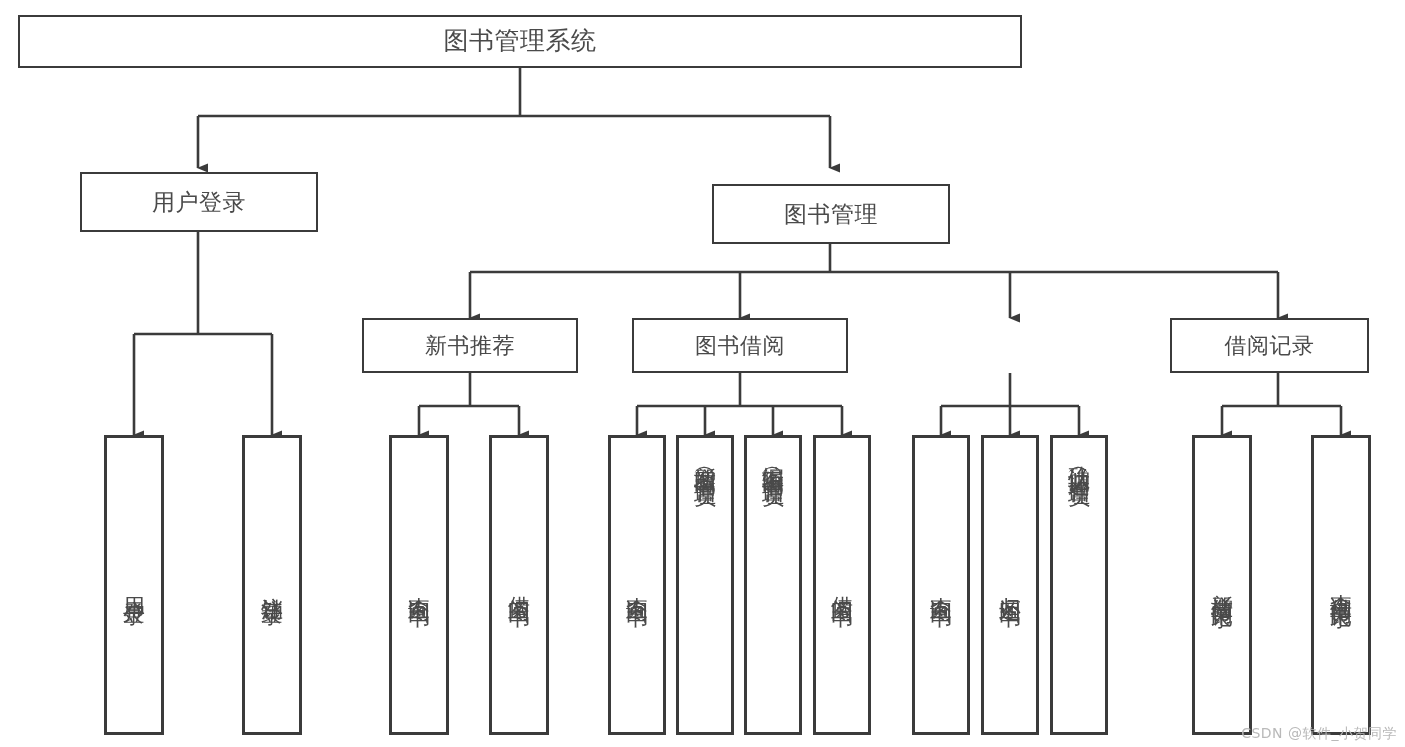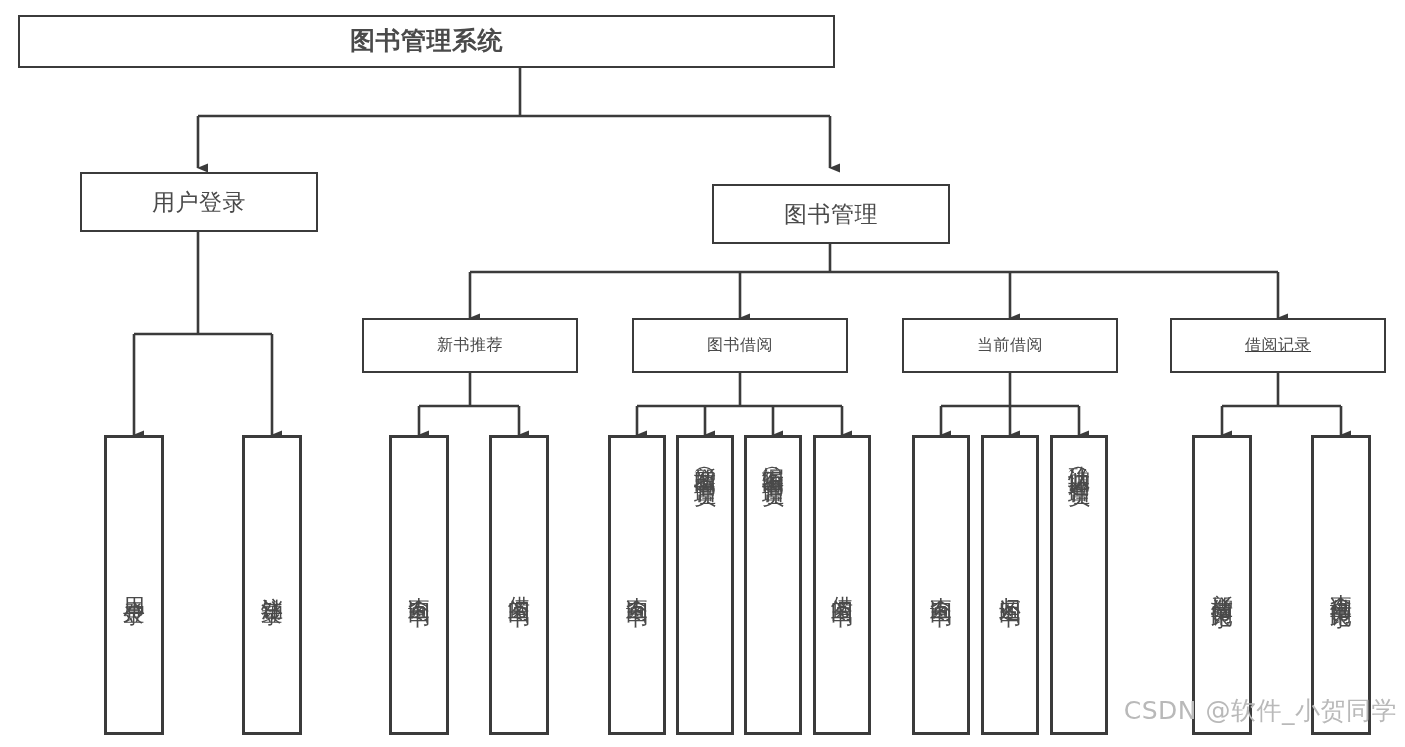--- a/index.html
+++ b/index.html
@@ -38,43 +38,43 @@
     z-index: 2;
   }
   .node .lbl {
     color: #4a4a4a;
     letter-spacing: 0.5px;
     white-space: nowrap;
     line-height: 1.05;
   }
   .node-root .lbl { font-size: 25px; }
   .node-l2 .lbl   { font-size: 23px; }
-  .node-l3 .lbl   { font-size: 16px; }
+  .node-l3 .lbl   { font-size: 22px; }
   .node-leaf {
     border-width: 3px;
   }
   .node-leaf .lbl {
     font-size: 22px;
     writing-mode: vertical-rl;
     text-orientation: upright;
     letter-spacing: 3px;
     line-height: 1;
     display: block;
   }
   .node-leaf {
     align-items: flex-start;
     justify-content: center;
     padding-top: 10px;
   }
   .leaf-mid { align-items: center; padding-top: 0; }
   .watermark {
     position: absolute;
     right: 8px;
-    bottom: 20px;
-    font-size: 25px;
+    bottom: 4px;
+    font-size: 14px;
     color: #b9b9b9;
     letter-spacing: 0.5px;
     white-space: nowrap;
     z-index: 3;
   }
 </style>
 </head>
 <body>
 
 <div id="canvas">
@@ -122,45 +122,42 @@
       <path d="M1010,406 L1010,435" marker-end="url(#arw)"></path>
       <path d="M1079,406 L1079,435" marker-end="url(#arw)"></path>
 
       <path d="M1278,373 L1278,406"></path>
       <path d="M1222,406 L1341,406"></path>
       <path d="M1222,406 L1222,435" marker-end="url(#arw)"></path>
       <path d="M1341,406 L1341,435" marker-end="url(#arw)"></path>
     </g>
   </svg>
 
-  <div class="node node-root" style="left:18px; top:15px; width:817px; height:53px;font-weight:bold;">
+  <div class="node node-root" style="left:18px; top:15px; width:1004px; height:53px;">
     <span class="lbl">图书管理系统</span>
   </div>
 
   <div class="node node-l2" style="left:80px; top:172px; width:238px; height:60px;">
     <span class="lbl">用户登录</span>
   </div>
 
   <div class="node node-l2" style="left:712px; top:184px; width:238px; height:60px;">
     <span class="lbl">图书管理</span>
   </div>
 
   <div class="node node-l3" style="left:362px; top:318px; width:216px; height:55px;">
     <span class="lbl">新书推荐</span>
   </div>
 
   <div class="node node-l3" style="left:632px; top:318px; width:216px; height:55px;text-align:right;">
     <span class="lbl">图书借阅</span>
   </div>
 
-  <div class="node node-l3" style="left:902px; top:318px; width:216px; height:55px;">
-    <span class="lbl">当前借阅</span>
-  </div>
-
-  <div class="node node-l3" style="left:1170px; top:318px; width:216px; height:55px;text-decoration:underline;">
+
+  <div class="node node-l3" style="left:1170px; top:318px; width:199px; height:55px;">
     <span class="lbl">借阅记录</span>
   </div>
 
   <div class="node node-leaf leaf-mid" style="left:104px; top:435px; width:60px; height:300px;">
     <span class="lbl">用户登录</span>
   </div>
 
   <div class="node node-leaf leaf-mid" style="left:242px; top:435px; width:60px; height:300px;">
     <span class="lbl">注销登录</span>
   </div>

